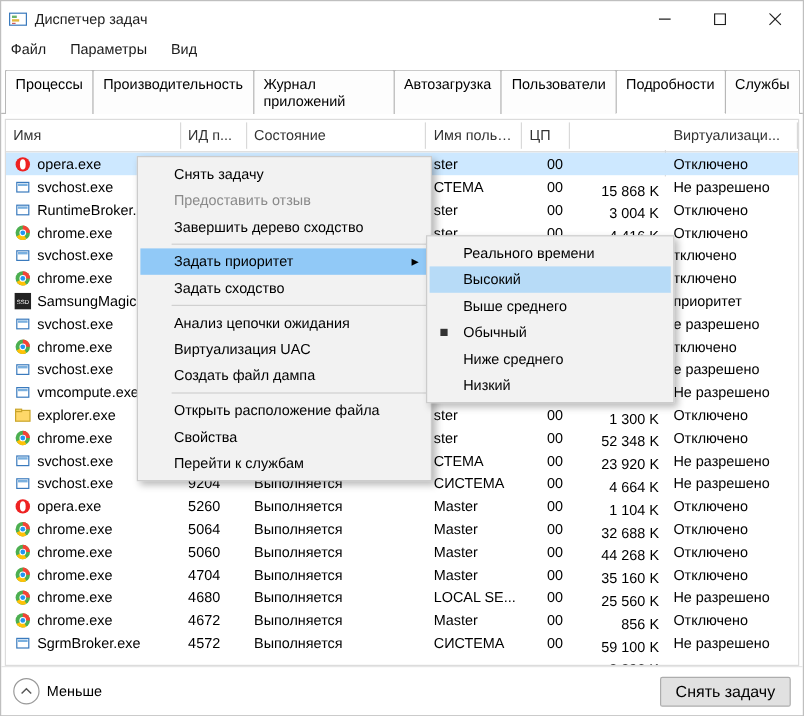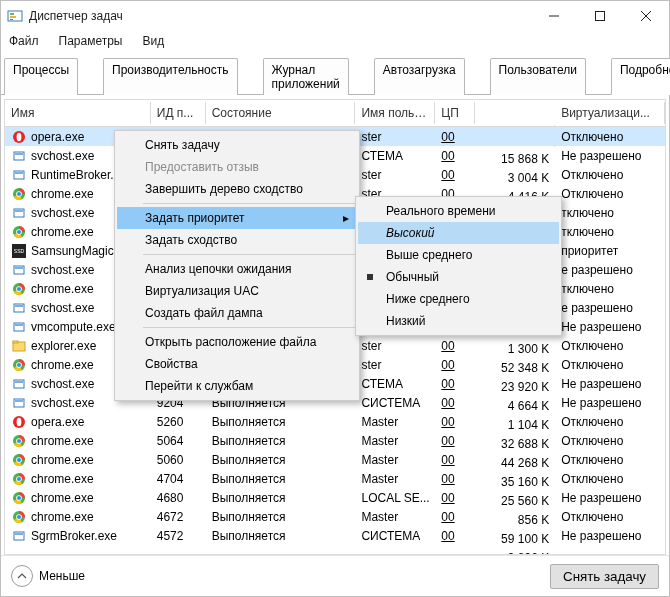--- a/index.html
+++ b/index.html
@@ -27,46 +27,46 @@
   .titlebar{height:30px;display:flex;align-items:center;padding:0 0 0 6px;}
   .titlebar .ticon{width:16px;height:16px;display:inline-flex;align-items:center;justify-content:center;margin-right:6px;}
   .titlebar .ttitle{font-size:12px;color:#222;}
   .winbtns{margin-left:auto;display:flex;height:30px;}
   .winbtn{width:46px;display:flex;align-items:center;justify-content:center;}
   .winbtn svg{display:block;}
   
   .menubar{height:20px;padding:0 4px 4px 4px;display:flex;gap:12px;align-items:center;color:var(--menubar-text);}
   .menubar span{padding:2px 4px;}
   
-  .tabs{display:flex;border-bottom:1px solid var(--tab-border);padding:0 3px;margin-top:2px;gap:26px;}
+  .tabs{display:flex;border-bottom:1px solid var(--tab-border);padding:0 3px;margin-top:2px;}
   .tab{padding:4px 8px;border:1px solid var(--tab-border);border-bottom:none;background:#fdfdfd;margin-right:-1px;position:relative;top:1px;border-radius:2px 2px 0 0;}
   .tab.active{background:#fff;border-bottom:1px solid #fff;z-index:2;}
   
   .listpanel{flex:1;display:flex;flex-direction:column;border:1px solid #dcdcdc;margin:4px 3px 0 3px;min-height:0;}
   .colheaders{display:flex;border-bottom:1px solid var(--header-border);background:#fff;height:26px;align-items:center;}
   .ch{border-right:1px solid var(--header-border);padding:4px 6px;box-sizing:border-box;white-space:nowrap;overflow:hidden;text-overflow:ellipsis;color:#333;}
   .rows{flex:1;overflow:hidden;}
   .row{display:flex;height:19px;align-items:center;}
   .row.sel{background:var(--row-sel);}
   .cell{padding:1px 6px;box-sizing:border-box;white-space:nowrap;overflow:hidden;}
   .c-name{display:flex;align-items:center;gap:4px;}
   .c-pid{}
-  .c-cpu{text-decoration:underline;}
+  .c-cpu{text-align:right;}
   .c-mem{text-align:right;}
   .ico{width:16px;height:16px;display:inline-flex;align-items:center;justify-content:center;border-radius:2px;font-size:10px;color:#fff;flex-shrink:0;}
   
   .footer{height:40px;border-top:1px solid #e6e6e6;display:flex;align-items:center;padding:0 10px;gap:8px;}
   .expbtn{display:flex;align-items:center;gap:6px;}
   .circ{width:20px;height:20px;border:1px solid #9a9a9a;border-radius:50%;display:flex;align-items:center;justify-content:center;}
   .endbtn{margin-left:auto;padding:4px 12px;border:1px solid var(--btn-border);background:var(--btn-bg);border-radius:2px;}
   
   .ctx{position:absolute;background:var(--ctx-bg);border:1px solid var(--ctx-border);box-shadow:3px 3px 6px var(--shadow);padding:3px 2px;}
   .ctx .mi{display:flex;align-items:center;height:22px;padding:0 30px 0 28px;white-space:nowrap;position:relative;}
   .ctx .mi.hl{background:var(--ctx-highlight);}
-  .ctx .mi.hl2{background:var(--ctx-highlight-soft);font-style:italic;}
+  .ctx .mi.hl2{background:var(--ctx-highlight-soft);}
   .ctx .mi.disabled{color:#8a8a8a;}
   .ctx .sep{height:1px;background:#d0d0d0;margin:3px 2px 3px 26px;}
   .ctx .arrow{position:absolute;right:8px;}
   .ctx .dot{position:absolute;left:9px;width:6px;height:6px;background:#333;}
   .ctx1{left:113px;top:129px;width:240px;}
   .ctx2{left:354px;top:195px;width:201px;}
   
   .w-name{width:146px;}
   .w-pid{width:55px;}
   .w-state{width:150px;}

